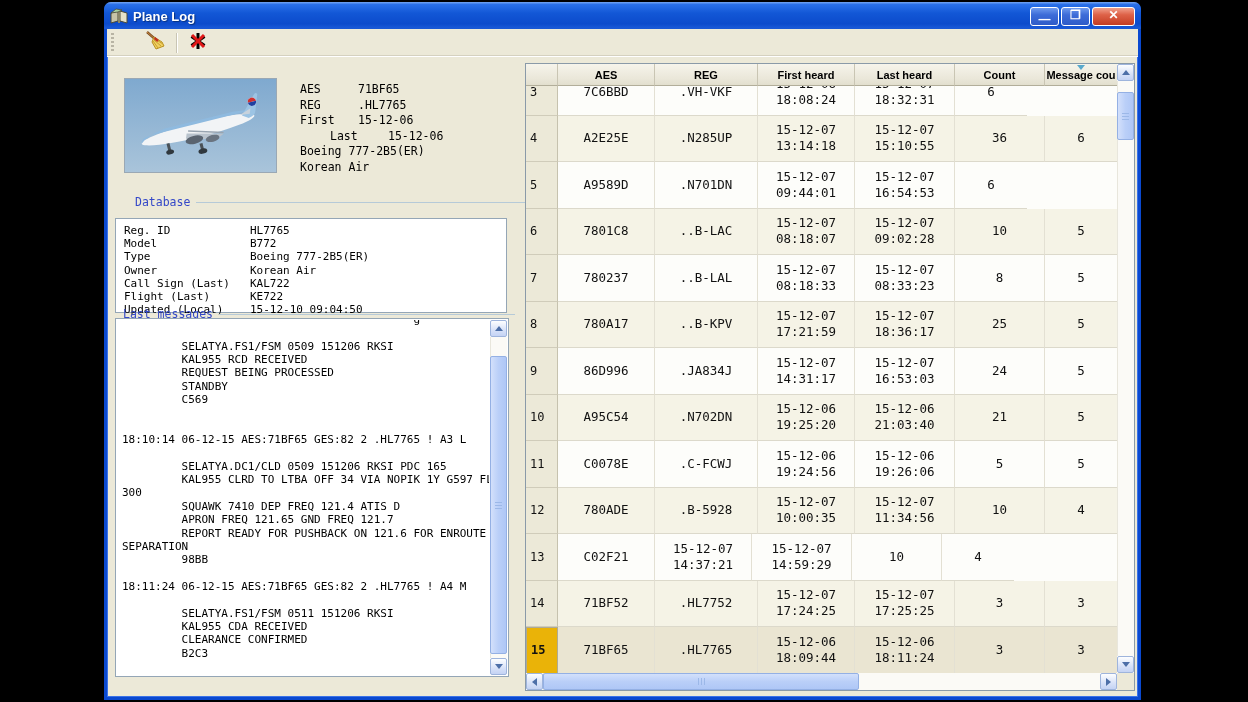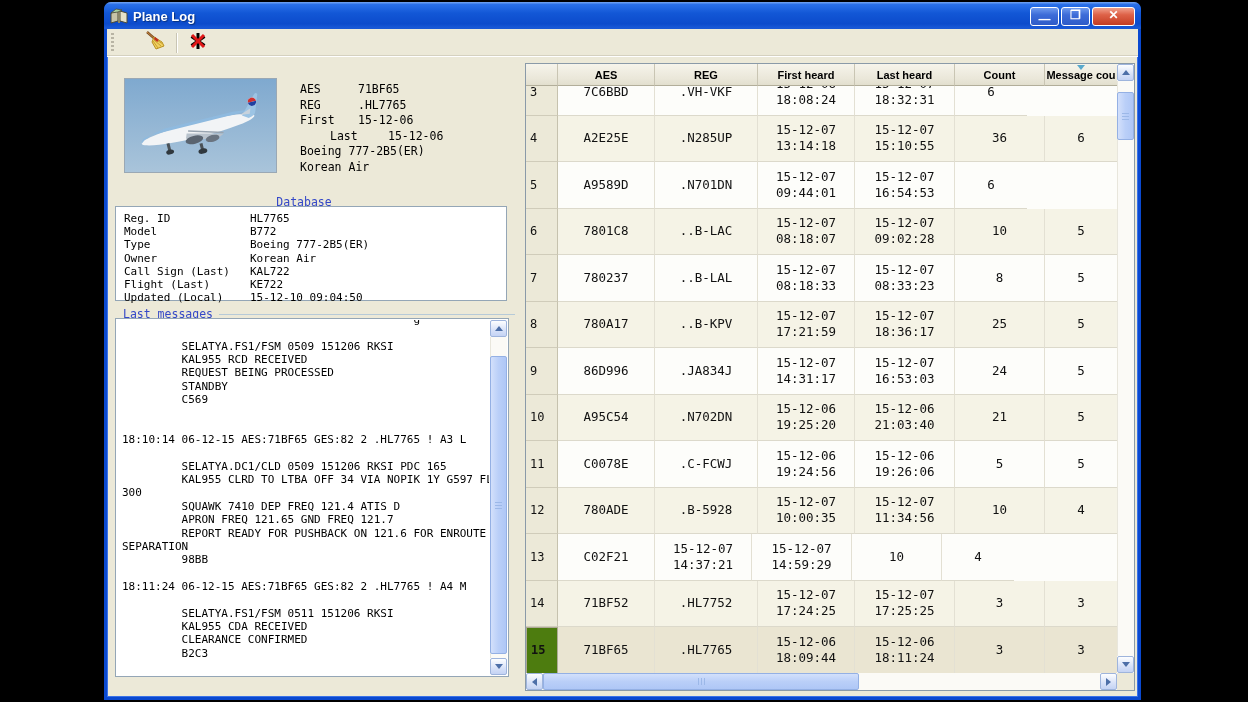--- a/index.html
+++ b/index.html
@@ -79,21 +79,21 @@
             border-left:4px solid transparent;border-right:4px solid transparent;border-top:5px solid #58A8CC;}
   .grid-rows{margin-top:-17px;}
   .grow{display:flex;height:46.5px;box-sizing:border-box;background:#FDFDFA;}
   .grow.alt{background:#F5F3E6;}
   .grow.sel{background:#EAE5D2;}
   .cell{box-sizing:border-box;border-right:1px solid #E3E0D3;border-bottom:1px solid #DCD9CB;
         font-size:12.5px;color:#111;display:flex;align-items:center;justify-content:center;
         flex-direction:column;line-height:16px;}
   .numcell{background:#ECE9D8;border-right:1px solid #C6C2AE;border-bottom:1px solid #D0CCBA;
            justify-content:center;align-items:flex-start;padding-left:4px;font-size:12px;}
-  .grow.sel .numcell{background:#4d7c0f;border:1px solid #AEAA96;font-weight:bold;}
+  .grow.sel .numcell{background:#eab308;border:1px solid #AEAA96;font-weight:bold;}
   .c0{width:32px;flex:0 0 auto;}
   .c1{width:97px;flex:0 0 auto;}
   .c2{width:103px;flex:0 0 auto;}
   .c3{width:97px;flex:0 0 auto;}
   .c4{width:100px;flex:0 0 auto;}
   .c5{width:90px;flex:0 0 auto;}
   .c6{width:72px;flex:0 0 auto;border-right:none;}
   
   .tv-sb{width:17px;display:flex;flex-direction:column;}
   .tv-sb .sb-track{flex:1;}
@@ -209,25 +209,25 @@
             <div>15-12-06</div>
           </div>
           <div class="sum-row">
             <div style="width: 58px; flex: 0 0 auto; margin-left: 30px;">Last</div>
             <div>15-12-06</div>
           </div>
           <div class="sum-extra">Boeing 777-2B5(ER)</div>
           <div class="sum-extra">Korean Air</div>
         </div>
 
-      <div class="group-label" style="left:1px;top:139px;width:392px;flex-direction:column;">
+      <div class="group-label" style="left:28px;top:139px;width:392px;">
         <span>Database</span>
           <span class="rule"></span>
       </div>
-      <div class="field" style="left:8px;top:150px;width:392px;height:95px;">
+      <div class="field" style="left:8px;top:162px;width:392px;height:95px;">
         <div class="db-rows" id="db-rows">
             <div class="db-row">
               <div class="db-label">Reg. ID</div>
               <div>HL7765</div>
             </div>
             <div class="db-row">
               <div class="db-label">Model</div>
               <div>B772</div>
             </div>
             <div class="db-row">

